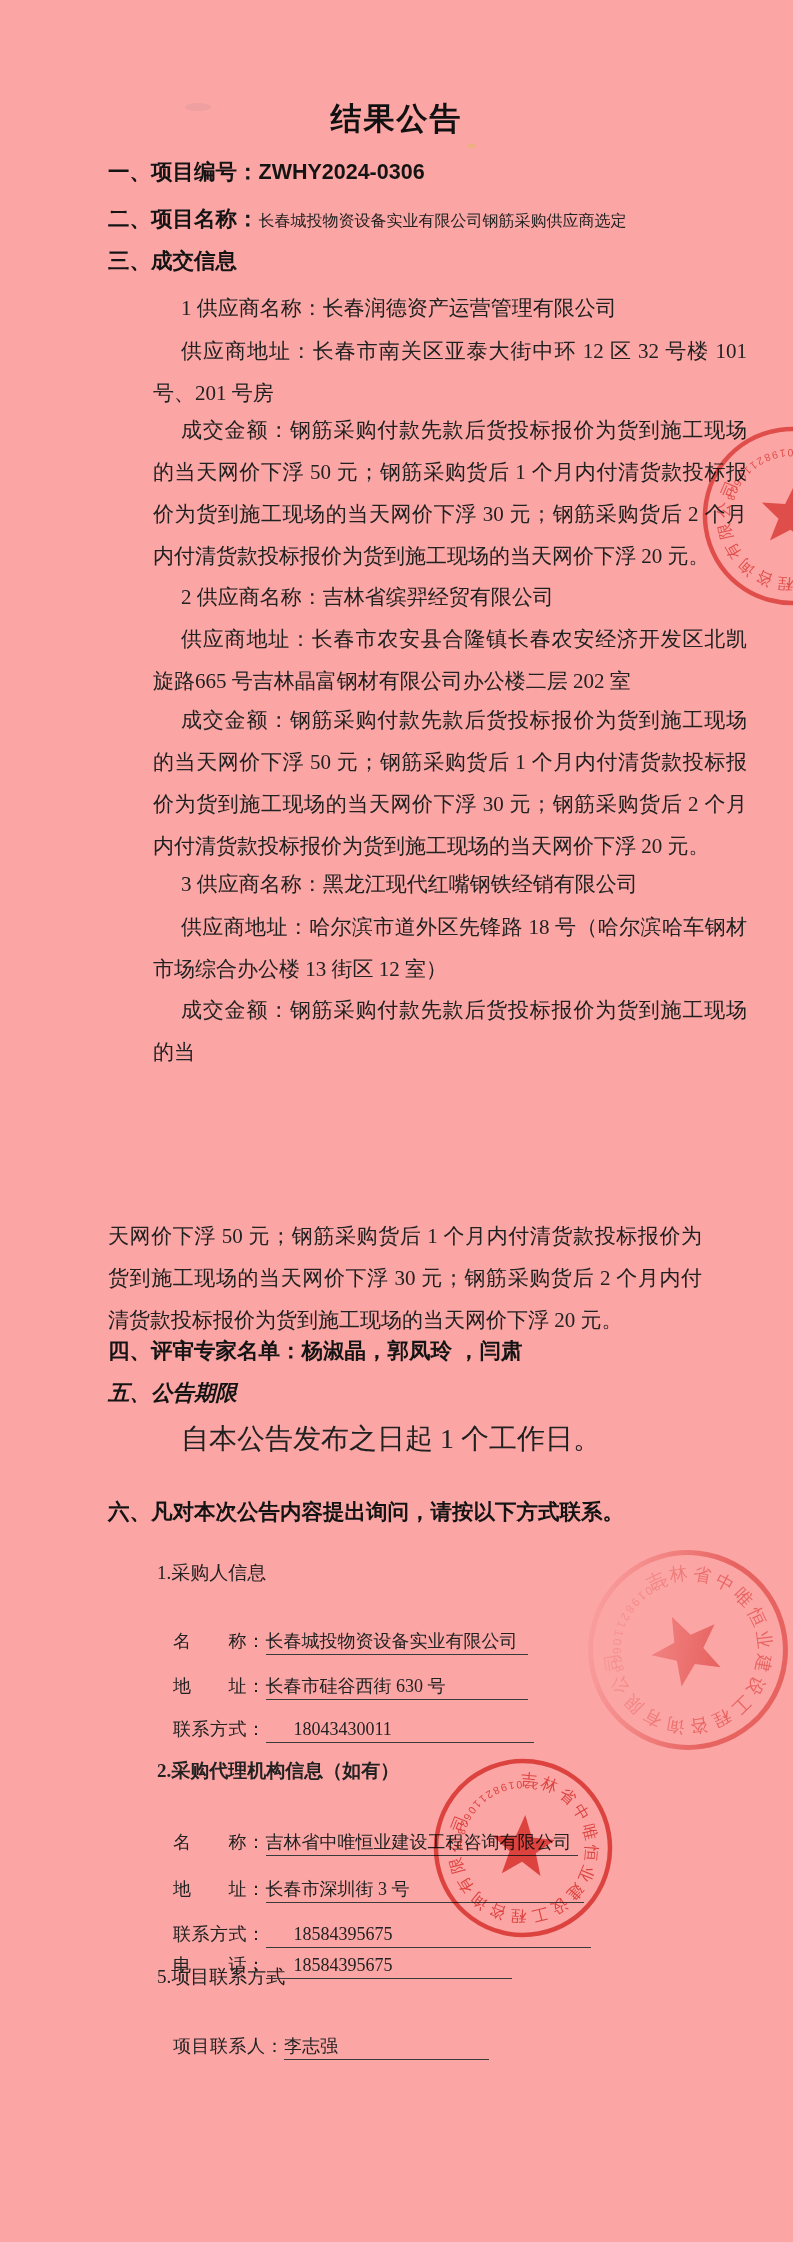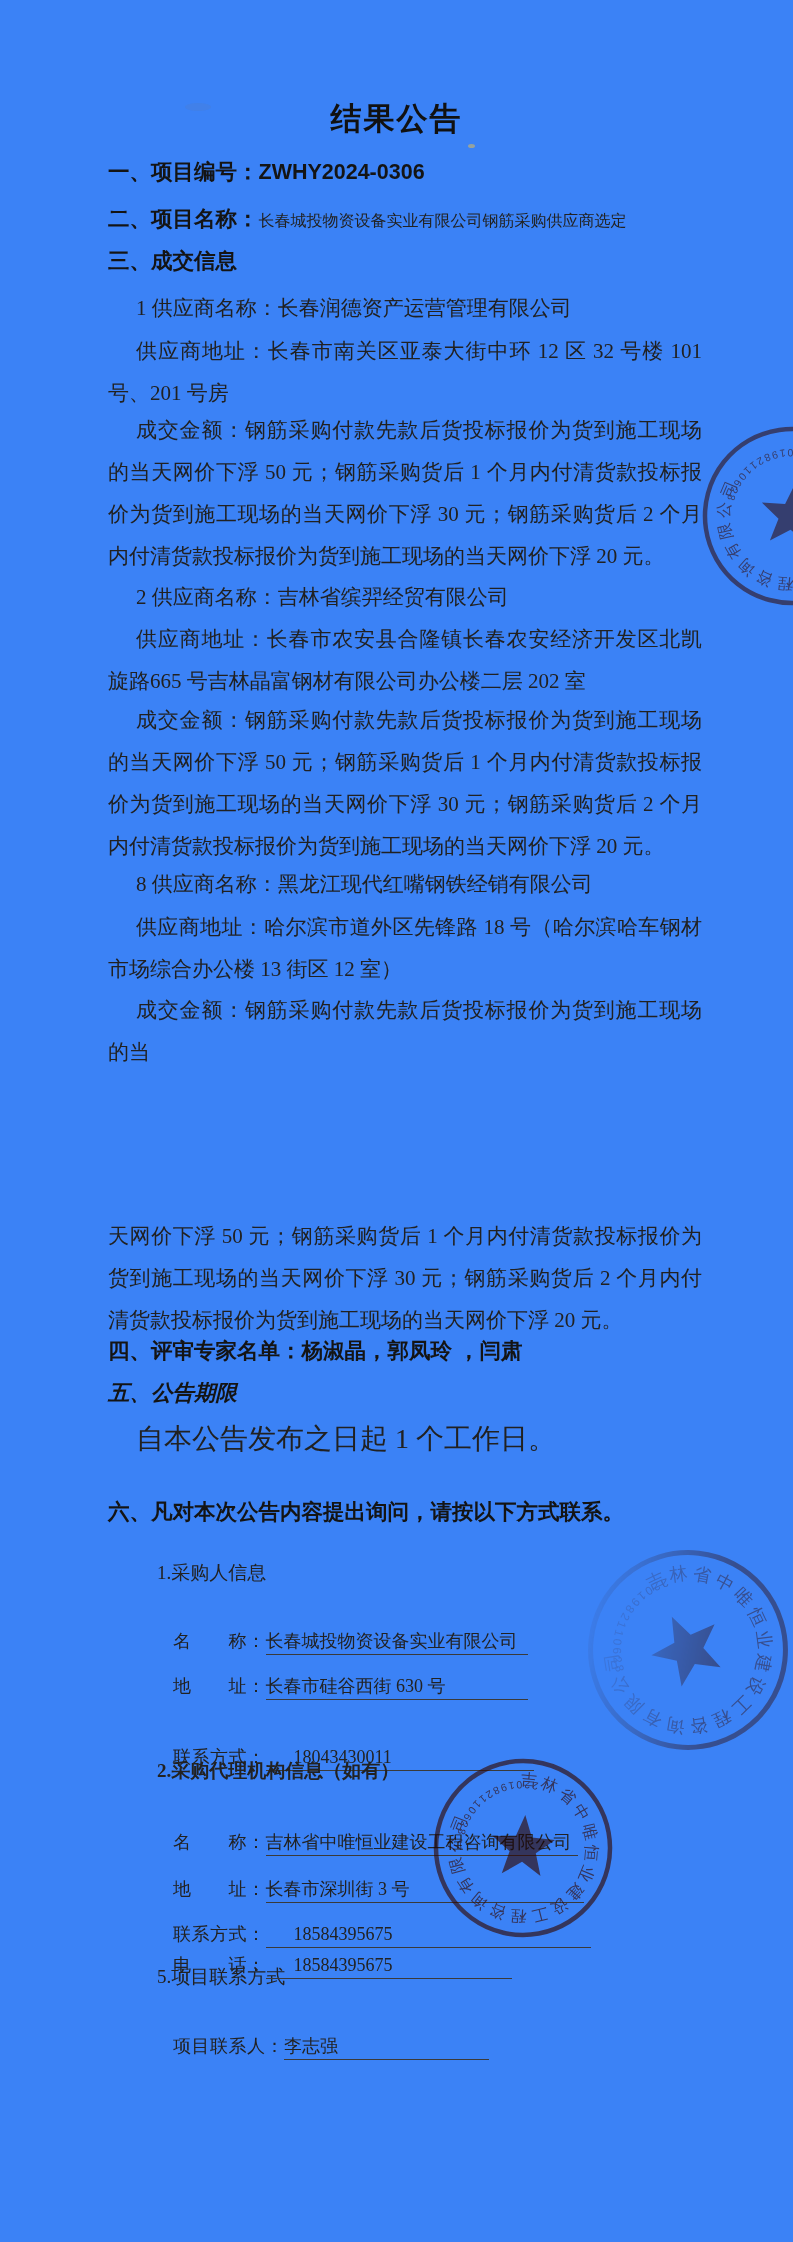--- a/index.html
+++ b/index.html
@@ -1,27 +1,27 @@
 <!DOCTYPE html>
 <html><head>
 <meta charset="utf-8">
 <style>
   html,body{margin:0;padding:0;background:#ffffff;}
-  .page{position:relative;width:793px;height:2242px;background:#3b82f6;overflow:hidden;
+  .page{position:relative;width:793px;height:2242px;background:#fca5a5;overflow:hidden;
         font-family:"Liberation Serif","DejaVu Serif",serif;color:#1d1d1d;}
   .abs{position:absolute;}
   .title{left:0;right:0;top:98px;text-align:center;
          font-family:"Liberation Sans","DejaVu Sans",sans-serif;
          font-weight:bold;font-size:31px;letter-spacing:2px;color:#111;}
   .hline{left:108px;width:600px;font-family:"Liberation Sans","DejaVu Sans",sans-serif;
          font-weight:bold;font-size:21.5px;color:#141414;line-height:30px;white-space:nowrap;}
   .hline .val-serif{font-family:Liberation Mono, monospace;font-weight:normal;
          font-size:16px;color:#222;}
   .para{left:108px;width:594px;font-size:21px;line-height:42px;text-align:justify;color:#212121;}
-  .p-ind{text-indent:28px;}
+  .p-ind{text-indent:28px;margin-left:45px;}
   .c-head{left:157px;font-size:19px;color:#222;white-space:nowrap;}
   .crow{left:173px;font-size:18px;color:#222;white-space:nowrap;line-height:26px;}
   .crow .lbl{letter-spacing:0.5px;}
   .uline{display:inline-block;border-bottom:1.2px solid #3a3a3a;vertical-align:baseline;
          min-height:22px;}
   .pad28{padding-left:28px;}
   .seal{position:absolute;width:200px;height:200px;mix-blend-mode:multiply;pointer-events:none;}
   .seal svg{display:block;}
   .seal-fade{-webkit-mask-image:linear-gradient(100deg,transparent 4%,rgba(0,0,0,.45) 32%,#000 62%);
              mask-image:linear-gradient(100deg,transparent 4%,rgba(0,0,0,.45) 32%,#000 62%);}
@@ -49,41 +49,41 @@
   <div class="abs hline" style="top:246px;">三、成交信息</div>
 
   <div class="abs para p-ind" style="top:287px;">1 供应商名称：长春润德资产运营管理有限公司</div>
   <div class="abs para p-ind" style="top:330px;">供应商地址：长春市南关区亚泰大街中环 12 区 32 号楼 101 号、201 号房</div>
   <div class="abs para p-ind" style="top:409px;">成交金额：钢筋采购付款先款后货投标报价为货到施工现场的当天网价下浮 50 元；钢筋采购货后 1 个月内付清货款投标报价为货到施工现场的当天网价下浮 30 元；钢筋采购货后 2 个月内付清货款投标报价为货到施工现场的当天网价下浮 20 元。</div>
 
   <div class="abs para p-ind" style="top:576px;">2 供应商名称：吉林省缤羿经贸有限公司</div>
   <div class="abs para p-ind" style="top:618px;">供应商地址：长春市农安县合隆镇长春农安经济开发区北凯旋路665 号吉林晶富钢材有限公司办公楼二层 202 室</div>
   <div class="abs para p-ind" style="top:699px;">成交金额：钢筋采购付款先款后货投标报价为货到施工现场的当天网价下浮 50 元；钢筋采购货后 1 个月内付清货款投标报价为货到施工现场的当天网价下浮 30 元；钢筋采购货后 2 个月内付清货款投标报价为货到施工现场的当天网价下浮 20 元。</div>
 
-  <div class="abs para p-ind" style="top:863px;">8 供应商名称：黑龙江现代红嘴钢铁经销有限公司</div>
+  <div class="abs para p-ind" style="top:863px;">3 供应商名称：黑龙江现代红嘴钢铁经销有限公司</div>
   <div class="abs para p-ind" style="top:906px;">供应商地址：哈尔滨市道外区先锋路 18 号（哈尔滨哈车钢材市场综合办公楼 13 街区 12 室）</div>
   <div class="abs para p-ind" style="top:989px;">成交金额：钢筋采购付款先款后货投标报价为货到施工现场的当</div>
   <div class="abs para" style="top:1215px;">天网价下浮 50 元；钢筋采购货后 1 个月内付清货款投标报价为货到施工现场的当天网价下浮 30 元；钢筋采购货后 2 个月内付清货款投标报价为货到施工现场的当天网价下浮 20 元。</div>
 
   <div class="abs hline" style="top:1336px;">
     <span>四、评审专家名单：</span><span>杨淑晶，郭凤玲 ，闫肃</span>
   </div>
   <div class="abs hline" style="top:1378px;font-style:italic;">五、公告期限</div>
   <div class="abs para p-ind" style="top:1418px;font-size:28px;">自本公告发布之日起 1 个工作日。</div>
   <div class="abs hline" style="top:1497px;">六、凡对本次公告内容提出询问，请按以下方式联系。</div>
 
   <div class="abs c-head" style="top:1560px;">1.采购人信息</div>
   <div class="abs crow" style="top:1628px;">
     <span class="lbl">名　　称：</span><span class="uline" style="width:262px;">长春城投物资设备实业有限公司</span>
   </div>
   <div class="abs crow" style="top:1673px;">
     <span class="lbl">地　　址：</span><span class="uline" style="width:262px;">长春市硅谷西街 630 号</span>
   </div>
   <div class="abs crow" style="top:1716px;">
-    <span class="lbl">联系方式：</span><span class="uline pad28" style="width:240px;margin-top:28px;">18043430011</span>
+    <span class="lbl">联系方式：</span><span class="uline pad28" style="width:240px;">18043430011</span>
   </div>
 
   <div class="abs c-head" style="top:1758px;font-weight:bold;">2.采购代理机构信息（如有）</div>
   <div class="abs crow" style="top:1829px;">
     <span class="lbl">名　　称：</span><span class="uline" style="width:312px;">吉林省中唯恒业建设工程咨询有限公司</span>
   </div>
   <div class="abs crow" style="top:1876px;">
     <span class="lbl">地　　址：</span><span class="uline" style="width:318px;">长春市深圳街 3 号</span>
   </div>
   <div class="abs crow" style="top:1921px;">

